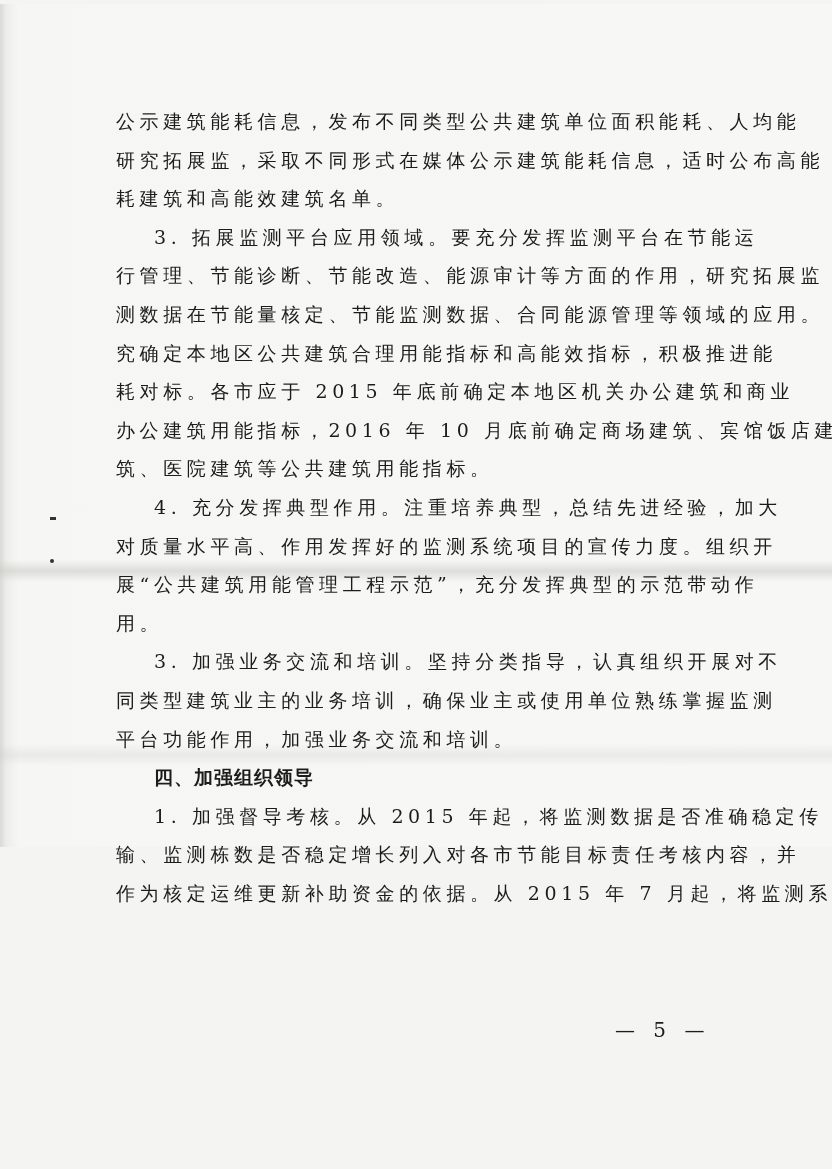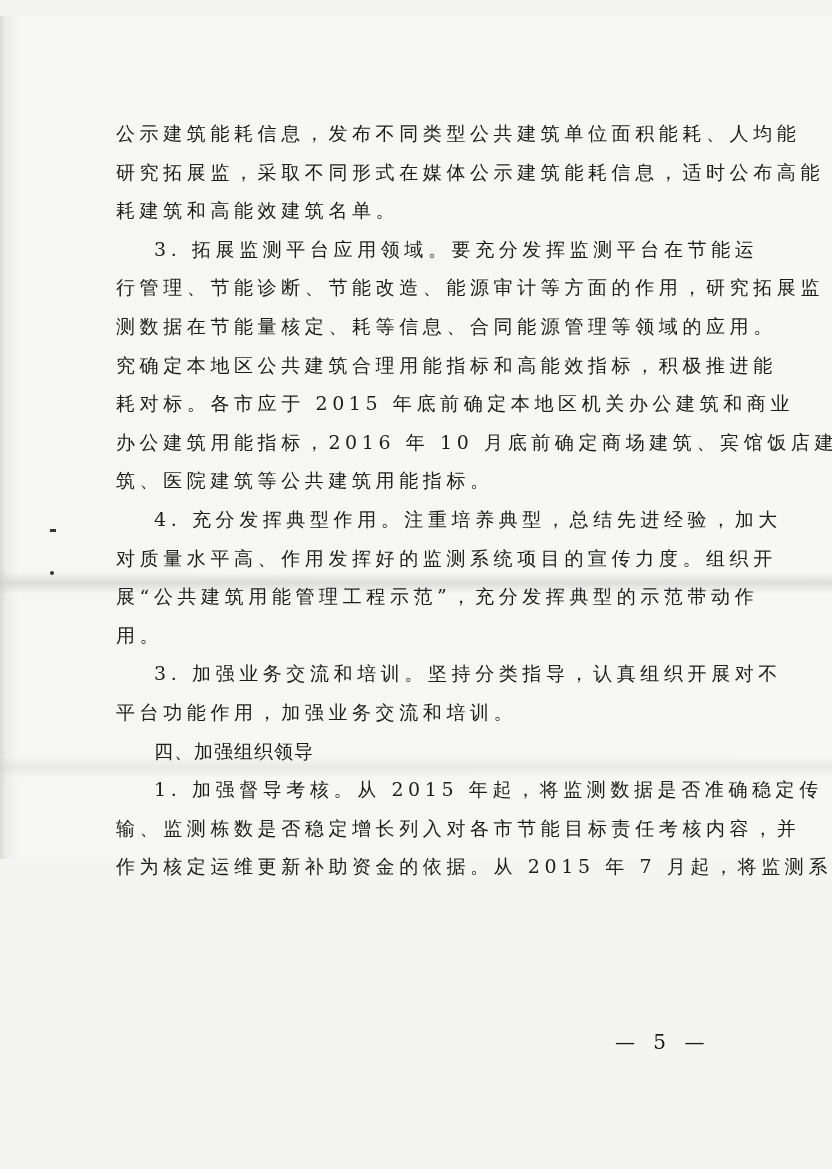--- a/index.html
+++ b/index.html
@@ -4,67 +4,68 @@
 <style>
   html, body { margin: 0; padding: 0; }
   body {
     width: 832px; height: 1169px; overflow: hidden;
     background: #f4f4f2;
     position: relative;
     font-family: "DejaVu Serif", "Liberation Serif", serif;
     color: #1c1c1c;
   }
   .page {
-    position: absolute; left: 0; top: 16px; width: 832px; height: 843px;
+    position: absolute; left: 0; top: 4px; width: 832px; height: 843px;
     background: linear-gradient(90deg, #d9d9d6 0px, #ecece9 6px, #f6f6f4 18px, #f7f7f5 100%);
   }
   .scan-band {
     position: absolute; left: 0; width: 832px; height: 22px;
     background: linear-gradient(180deg, rgba(200,200,196,0) 0%, rgba(200,200,196,0.55) 50%, rgba(200,200,196,0) 100%);
   }
   .mark { position: absolute; background: #333; }
   .text-block {
     position: absolute; left: 116px; top: 98px; width: 600px;
   }
   .line {
     font-size: 19px; line-height: 38.6px; height: 38.6px;
     white-space: nowrap; letter-spacing: 4.6px;
   }
   .indent { padding-left: 38px; }
-  .heading { font-weight: normal; font-family: "DejaVu Sans", "Liberation Sans", sans-serif; letter-spacing: 1px; }
+  .heading { font-weight: bold; font-family: "DejaVu Sans", "Liberation Sans", sans-serif; letter-spacing: 1px; }
   .page-num {
     position: absolute; left: 615px; top: 1014px;
     font-size: 20px; letter-spacing: 6px;
   }
 </style>
 </head>
 <body>
 
 <div class="page">
   <div class="scan-band" style="top:556px"></div>
   <div class="scan-band" style="top:740px; opacity:0.5"></div>
   <div class="mark" style="left:50px; top:513px; width:6px; height:3px;"></div>
   <div class="mark" style="left:50px; top:555px; width:4px; height:4px; border-radius:2px;"></div>
 
   <div class="text-block">
     <div class="line">公示建筑能耗信息，发布不同类型公共建筑单位面积能耗、人均能</div>
     <div class="line">研究拓展监，采取不同形式在媒体公示建筑能耗信息，适时公布高能</div>
     <div class="line">耗建筑和高能效建筑名单。</div>
     <div class="line indent">3. 拓展监测平台应用领域。要充分发挥监测平台在节能运</div>
     <div class="line">行管理、节能诊断、节能改造、能源审计等方面的作用，研究拓展监</div>
-    <div class="line">测数据在节能量核定、耗等信息、合同能源管理等领域的应用。</div>
+    <div class="line">测数据在节能量核定、节能监测数据、合同能源管理等领域的应用。</div>
     <div class="line">究确定本地区公共建筑合理用能指标和高能效指标，积极推进能</div>
     <div class="line">耗对标。各市应于 2015 年底前确定本地区机关办公建筑和商业</div>
     <div class="line">办公建筑用能指标，2016 年 10 月底前确定商场建筑、宾馆饭店建</div>
     <div class="line">筑、医院建筑等公共建筑用能指标。</div>
     <div class="line indent">4. 充分发挥典型作用。注重培养典型，总结先进经验，加大</div>
     <div class="line">对质量水平高、作用发挥好的监测系统项目的宣传力度。组织开</div>
     <div class="line">展“公共建筑用能管理工程示范”，充分发挥典型的示范带动作</div>
     <div class="line">用。</div>
     <div class="line indent">3. 加强业务交流和培训。坚持分类指导，认真组织开展对不</div>
+    <div class="line">同类型建筑业主的业务培训，确保业主或使用单位熟练掌握监测</div>
     <div class="line">平台功能作用，加强业务交流和培训。</div>
     <div class="line indent heading">四、加强组织领导</div>
     <div class="line indent">1. 加强督导考核。从 2015 年起，将监测数据是否准确稳定传</div>
     <div class="line">输、监测栋数是否稳定增长列入对各市节能目标责任考核内容，并</div>
     <div class="line">作为核定运维更新补助资金的依据。从 2015 年 7 月起，将监测系</div>
   </div>
 
   <div class="page-num">— 5 —</div>
 </div>
 

